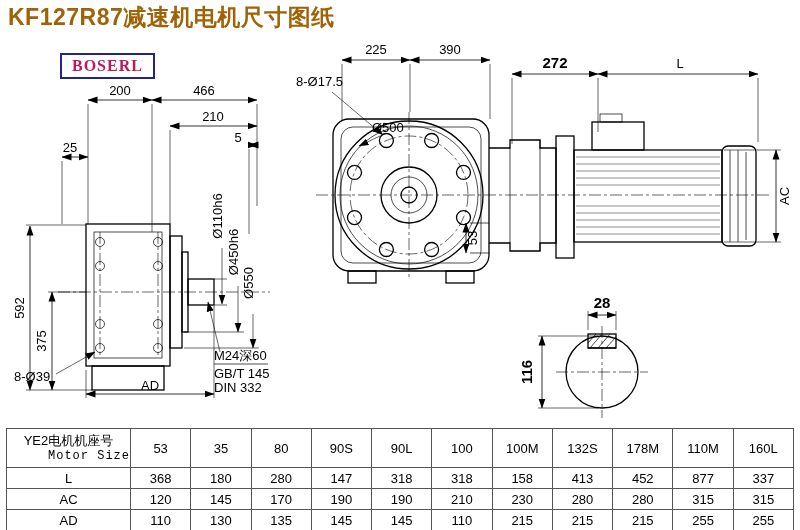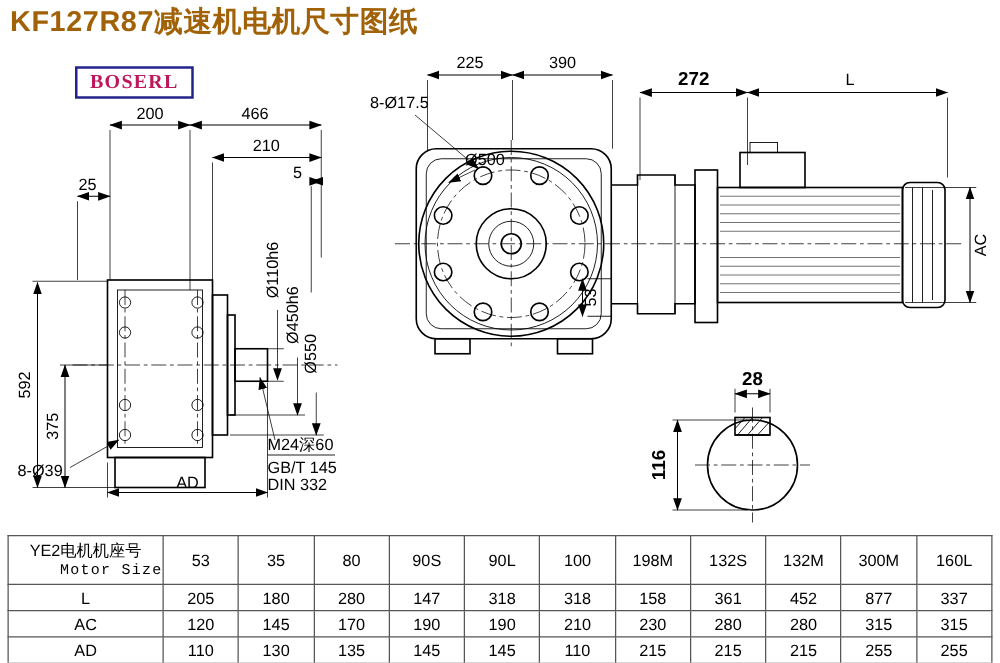--- a/index.html
+++ b/index.html
@@ -256,36 +256,36 @@
       <td>
         <div class="cn">YE2电机机座号</div>
         <div class="en">Motor Size</div>
       </td>
       <td>53</td>
       <td>35</td>
       <td>80</td>
       <td>90S</td>
       <td>90L</td>
       <td>100</td>
-      <td>198M</td>
+      <td>100M</td>
       <td>132S</td>
-      <td>132M</td>
-      <td>300M</td>
+      <td>178M</td>
+      <td>110M</td>
       <td>160L</td>
     </tr>
     <tr>
       <td>L</td>
-      <td>205</td>
+      <td>368</td>
       <td>180</td>
       <td>280</td>
       <td>147</td>
       <td>318</td>
       <td>318</td>
       <td>158</td>
-      <td>361</td>
+      <td>413</td>
       <td>452</td>
       <td>877</td>
       <td>337</td>
     </tr>
     <tr>
       <td>AC</td>
       <td>120</td>
       <td>145</td>
       <td>170</td>
       <td>190</td>

